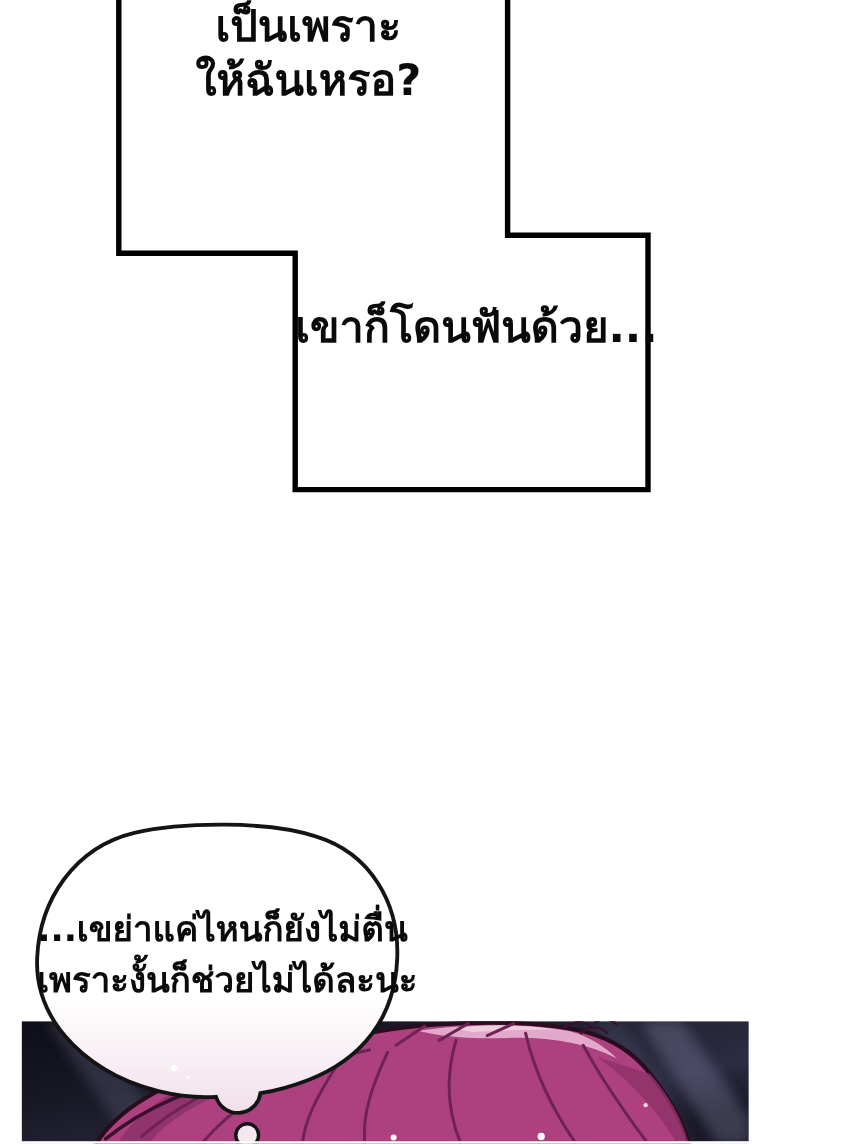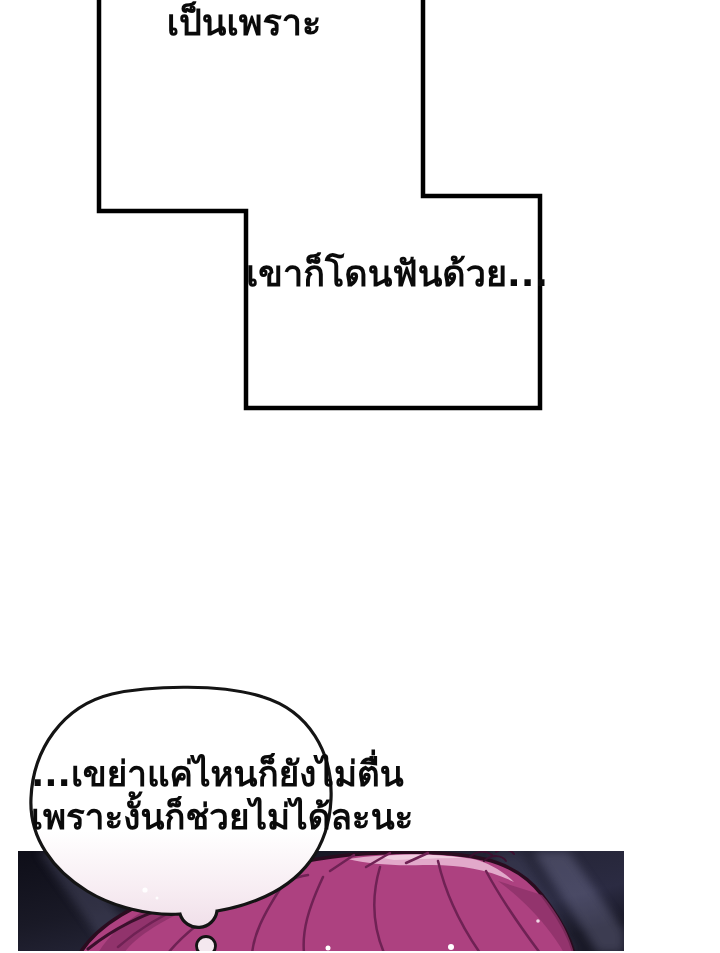--- a/index.html
+++ b/index.html
@@ -14,52 +14,53 @@
   .thai-text {
     position: absolute;
     font-weight: 700;
     color: #0a0a0a;
     text-align: center;
     letter-spacing: 0px;
     white-space: nowrap;
   }
   .speech-shape { position: absolute; left: 0; top: 0; z-index: 2; }
   .box1-text {
-    left: 82px; top: 0px; width: 324px;
+    left: 95px; top: 0px; width: 324px;
     font-size: 36px; line-height: 45px; z-index: 3;
   }
   .box2-text {
     left: 246px; top: 249px; width: 296px;
     font-size: 36px; line-height: 50px; z-index: 3;
   }
   .panel {
     position: absolute; left: 18px; top: 851px;
     width: 606px; height: 102px; z-index: 1;
   }
   .bubble-svg { position: absolute; left: 0; top: 650px; z-index: 4; }
   .bubble-text {
     left: 31px; top: 753px; width: 260px;
-    font-size: 35px; line-height: 43px; z-index: 5;
+    font-size: 29px; line-height: 43px; z-index: 5;
   }
   .bottom-strip {
     position: absolute; left: 0; top: 951px; width: 720px; height: 2px;
     background: #ffffff; z-index: 6;
   }
 </style>
 </head>
 <body>
 
 <div class="page">
 
   <svg class="speech-shape" width="720" height="430" viewBox="0 0 720 430">
     <path d="M99,-8 L99,211 L246,211 L246,408 L540,408 L540,196 L423,196 L423,-8 Z" fill="#ffffff" stroke="#000000" stroke-width="4.5" stroke-linejoin="miter"></path>
   </svg>
 
   <div class="thai-text box1-text">
     <div>เป็นเพราะ</div>
+    <div>ให้ฉันเหรอ?</div>
   </div>
 
   <div class="thai-text box2-text">
     <div>เขาก็โดนฟันด้วย...</div>
   </div>
 
   <div class="panel">
     <svg width="606" height="102" viewBox="0 0 606 102">
       <defs>
         <linearGradient id="pbg" x1="0" y1="0" x2="1" y2="0.7">

